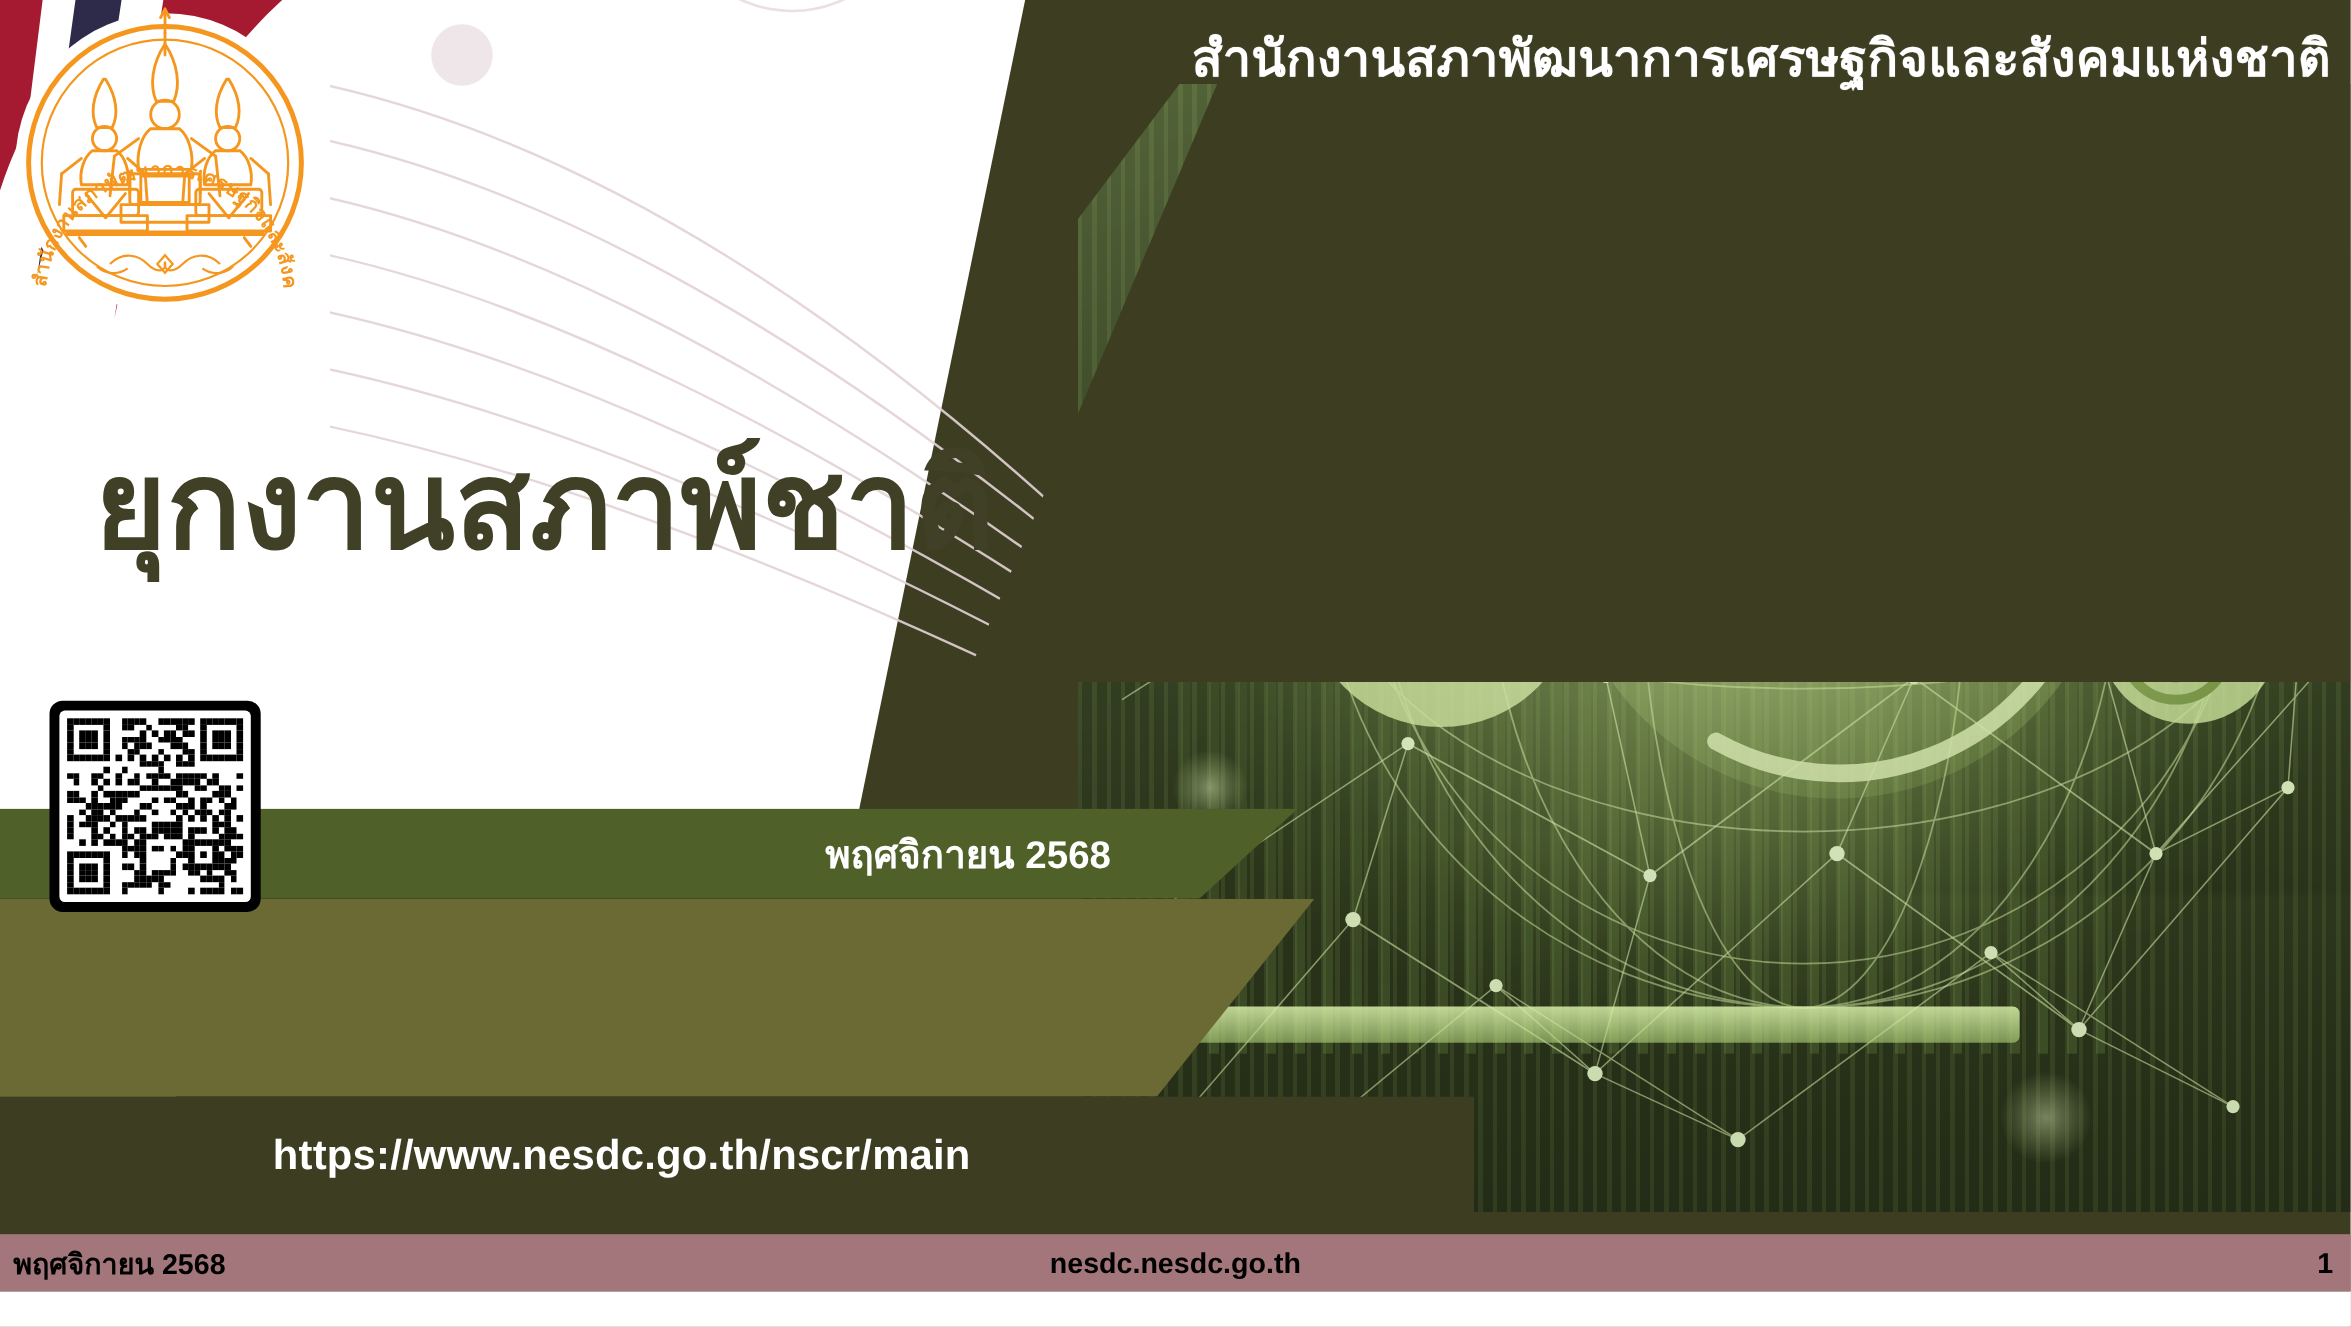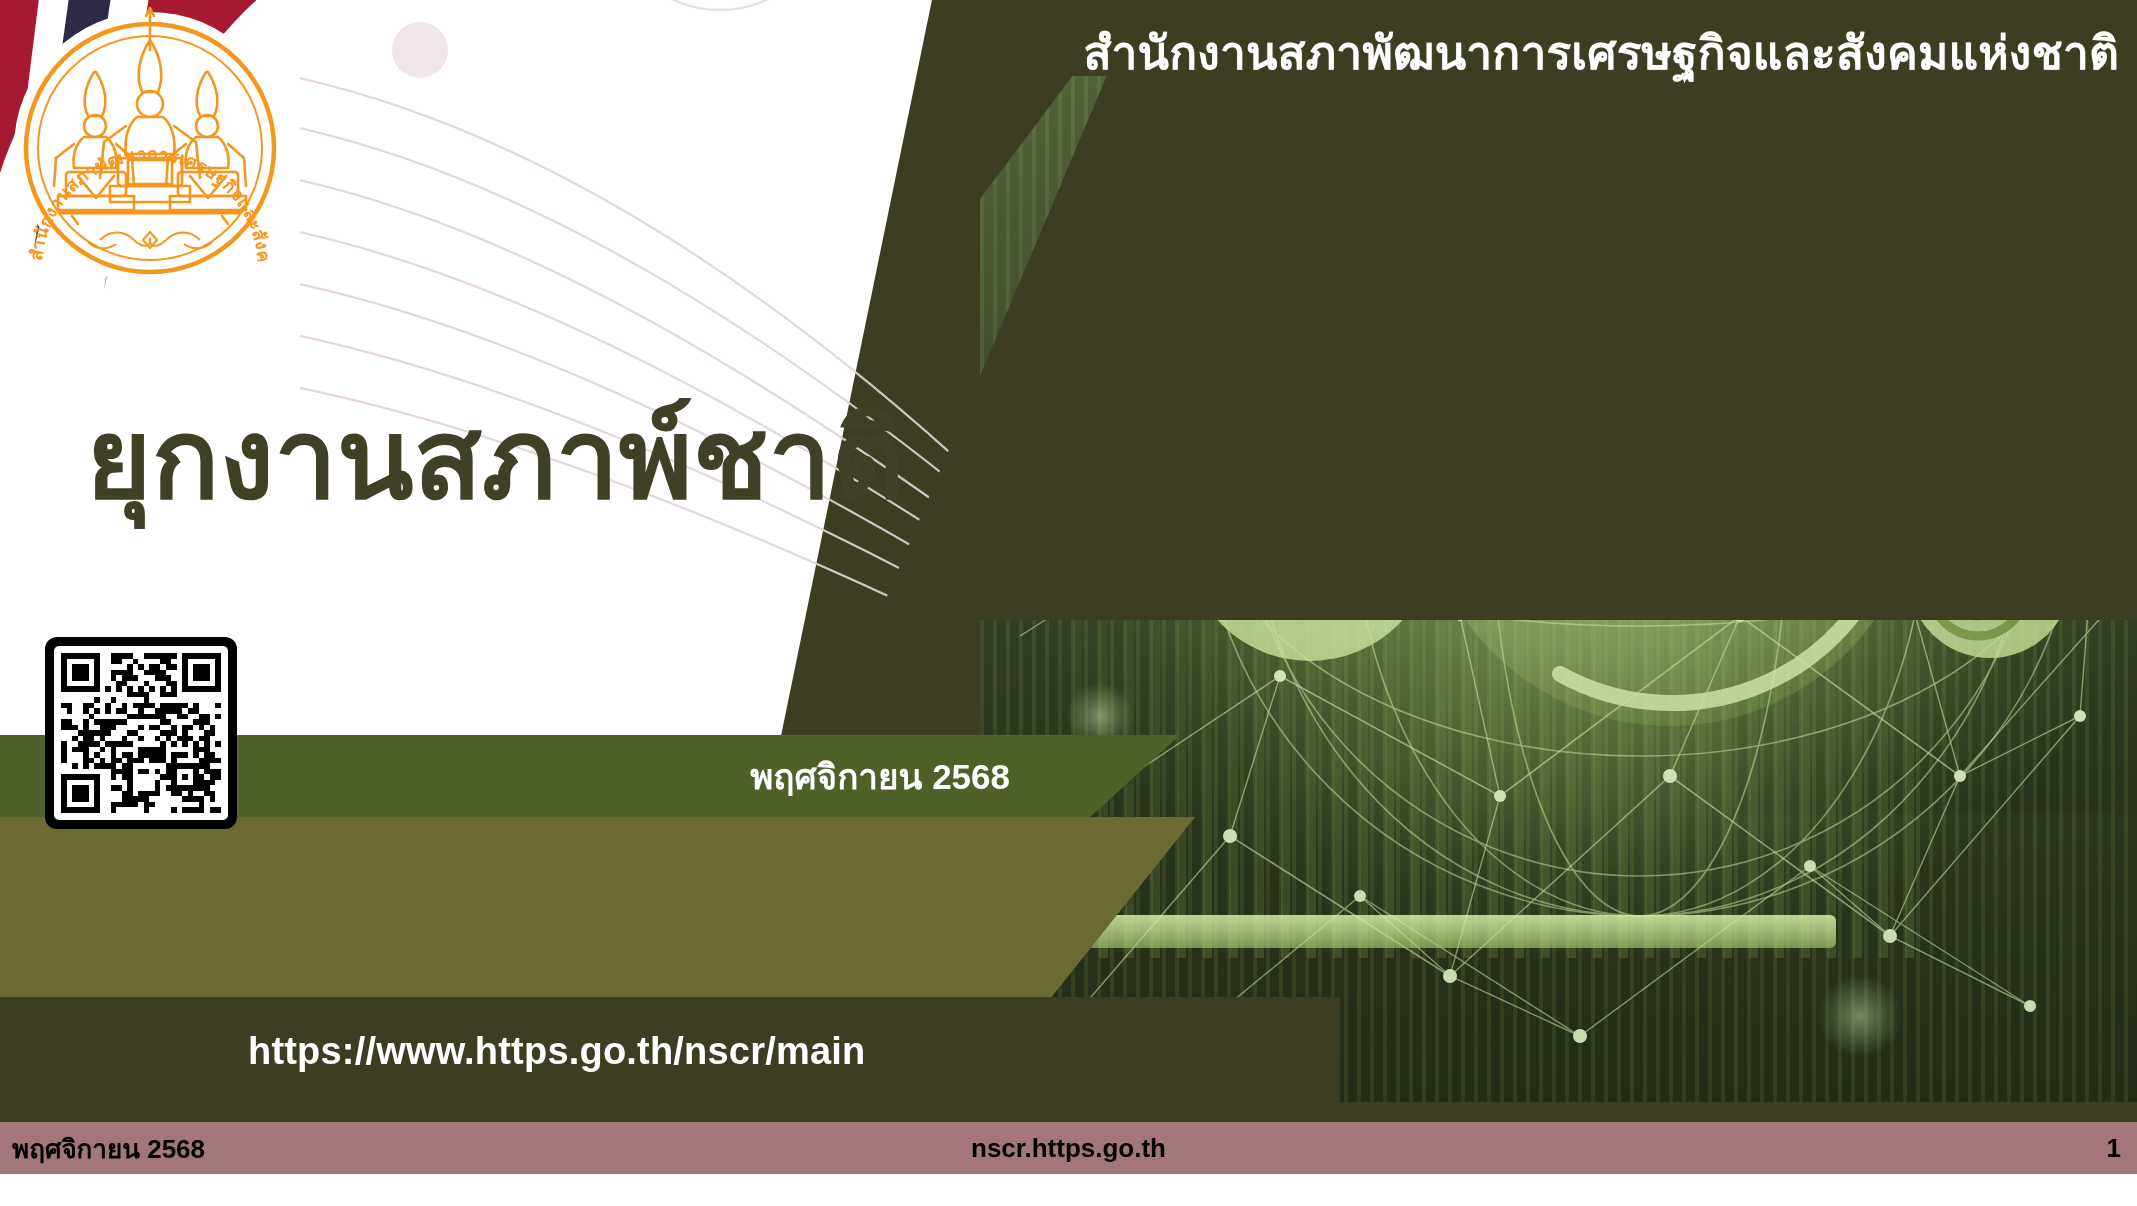--- a/index.html
+++ b/index.html
@@ -1307,21 +1307,21 @@
           <i class="on"></i>
           <i class="on"></i>
           <i class="on"></i>
           <i></i>
           <i class="on"></i>
           <i class="on"></i>
         </div>
     </div>
   </div>
 
-  <div class="url-text">https://www.https.go.th/nscr/main</div>
+  <div class="url-text">https://www.nesdc.go.th/nscr/main</div>
 
   <div class="footer">
     <span class="footer-left">พฤศจิกายน 2568</span>
-    <span class="footer-center">nscr.https.go.th</span>
+    <span class="footer-center">nesdc.nesdc.go.th</span>
     <span class="footer-right">1</span>
   </div>
 
 </div>
 
 </body></html>

